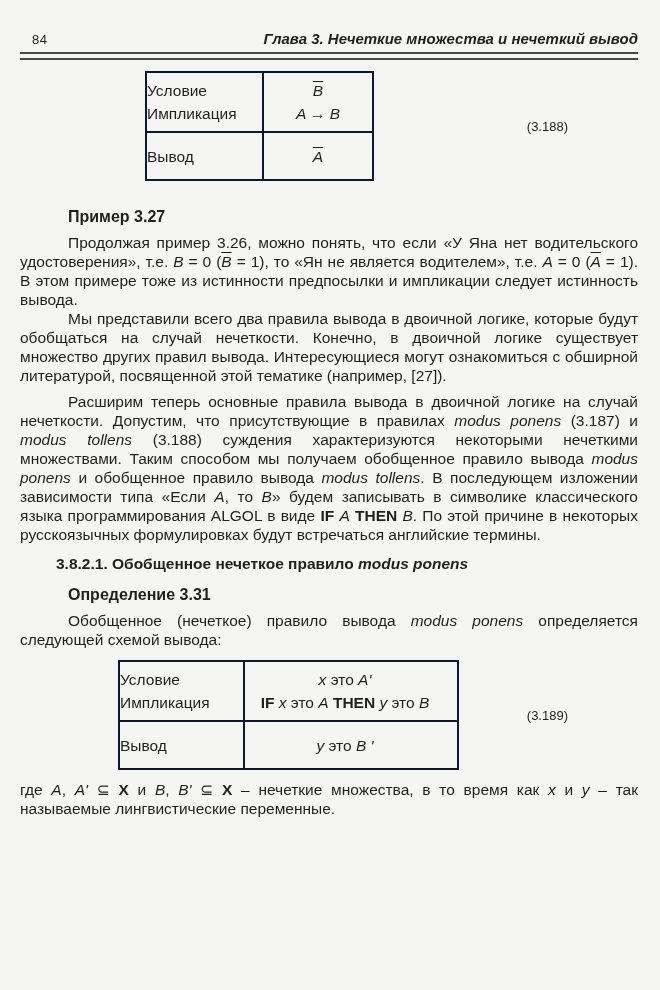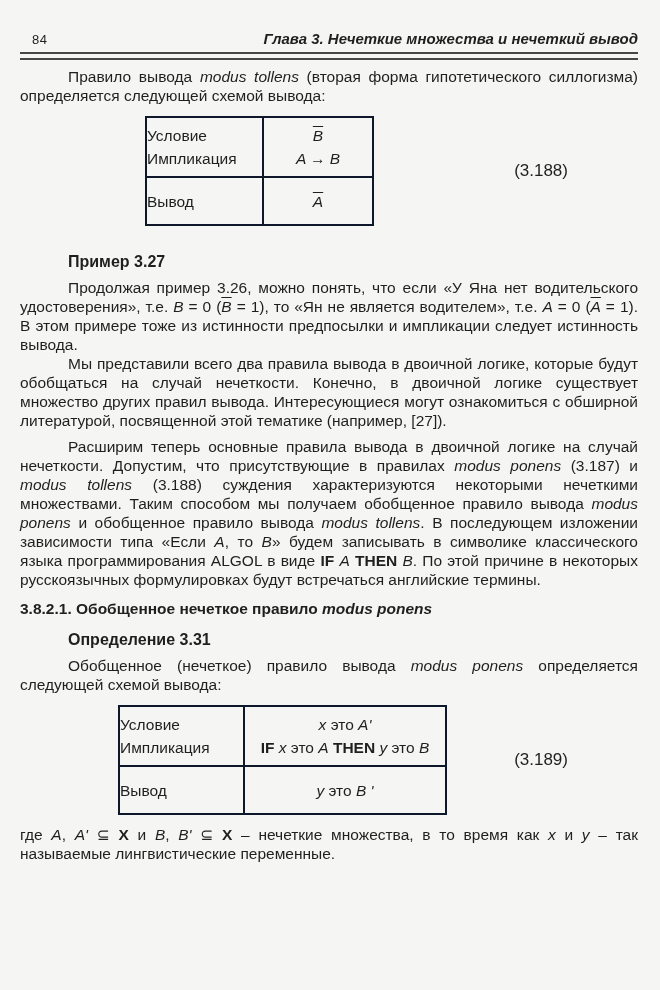--- a/index.html
+++ b/index.html
@@ -22,60 +22,59 @@
   
   p { margin: 0; font-size: 15.5px; line-height: 19px; text-align: justify; }
   .indent { text-indent: 48px; }
   .it { font-style: italic; }
   .b  { font-weight: bold; }
   .bi { font-weight: bold; font-style: italic; }
   .ov { text-decoration: overline; }
 
   .h-def { margin: 20px 0 0 48px; font-size: 16px; font-weight: bold; }
   .h-sec { margin-top: 13px; font-size: 16.5px; font-weight: bold; }
-  .h-subsec { margin-top: 11px; font-size: 15.5px; font-weight: bold; }
+  .h-subsec { margin-top: 11px; font-size: 15.5px; font-weight: bold; margin-left: 36px; }
   .mt8 { margin-top: 7px; }
 
   
   .schema-wrap { position: relative; margin-top: 11px; }
   table.schema { border-collapse: collapse; }
   table.schema td {
     border: 2px solid #0f172a;
     font-size: 15.5px;
     vertical-align: middle;
     padding: 0;
   }
   td.cell-label { padding-left: 10px; line-height: 23px; }
   td.cell-value { text-align: center; line-height: 23px; }
   .schema-1 { margin-left: 125px; }
   .schema-1 td.cell-label { width: 115px; }
   .schema-1 td.cell-value { width: 108px; }
   .schema-2 { margin-left: 98px; }
   .schema-2 td.cell-label { width: 123px; }
-  .schema-2 td.cell-value { width: 192px; padding-left: 4px; padding-right: 4px; }
+  .schema-2 td.cell-value { width: 192px; padding-left: 4px; padding-right: 16px; }
   tr.row-cond td { height: 58px; }
   tr.row-concl td { height: 46px; }
   .eq-label {
     position: absolute; right: 70px; top: 50%; transform: translateY(-50%);
-    font-size: 17px;
+    font-size: 13px;
   }
 </style>
 </head>
 <body>
 
 <div class="page">
 
   <div class="header">
     <span class="page-num">84</span>
     <span class="chapter-title">Глава 3. Нечеткие множества и нечеткий вывод</span>
   </div>
   <div class="rule"></div>
 
 
-  <p class="indent mt8"><span>Правило вывода </span><span class="it">modus tollens</span><span> (вторая форма гипотетического силлогизма) определяется следующей схемой вывода:</span></p>
 
   <div class="schema-wrap">
     <table class="schema schema-1">
       <tbody>
           <tr class="row-cond">
         <td class="cell-label">
           <div>Условие</div>
           <div>Импликация</div>
         </td>
         <td class="cell-value">

